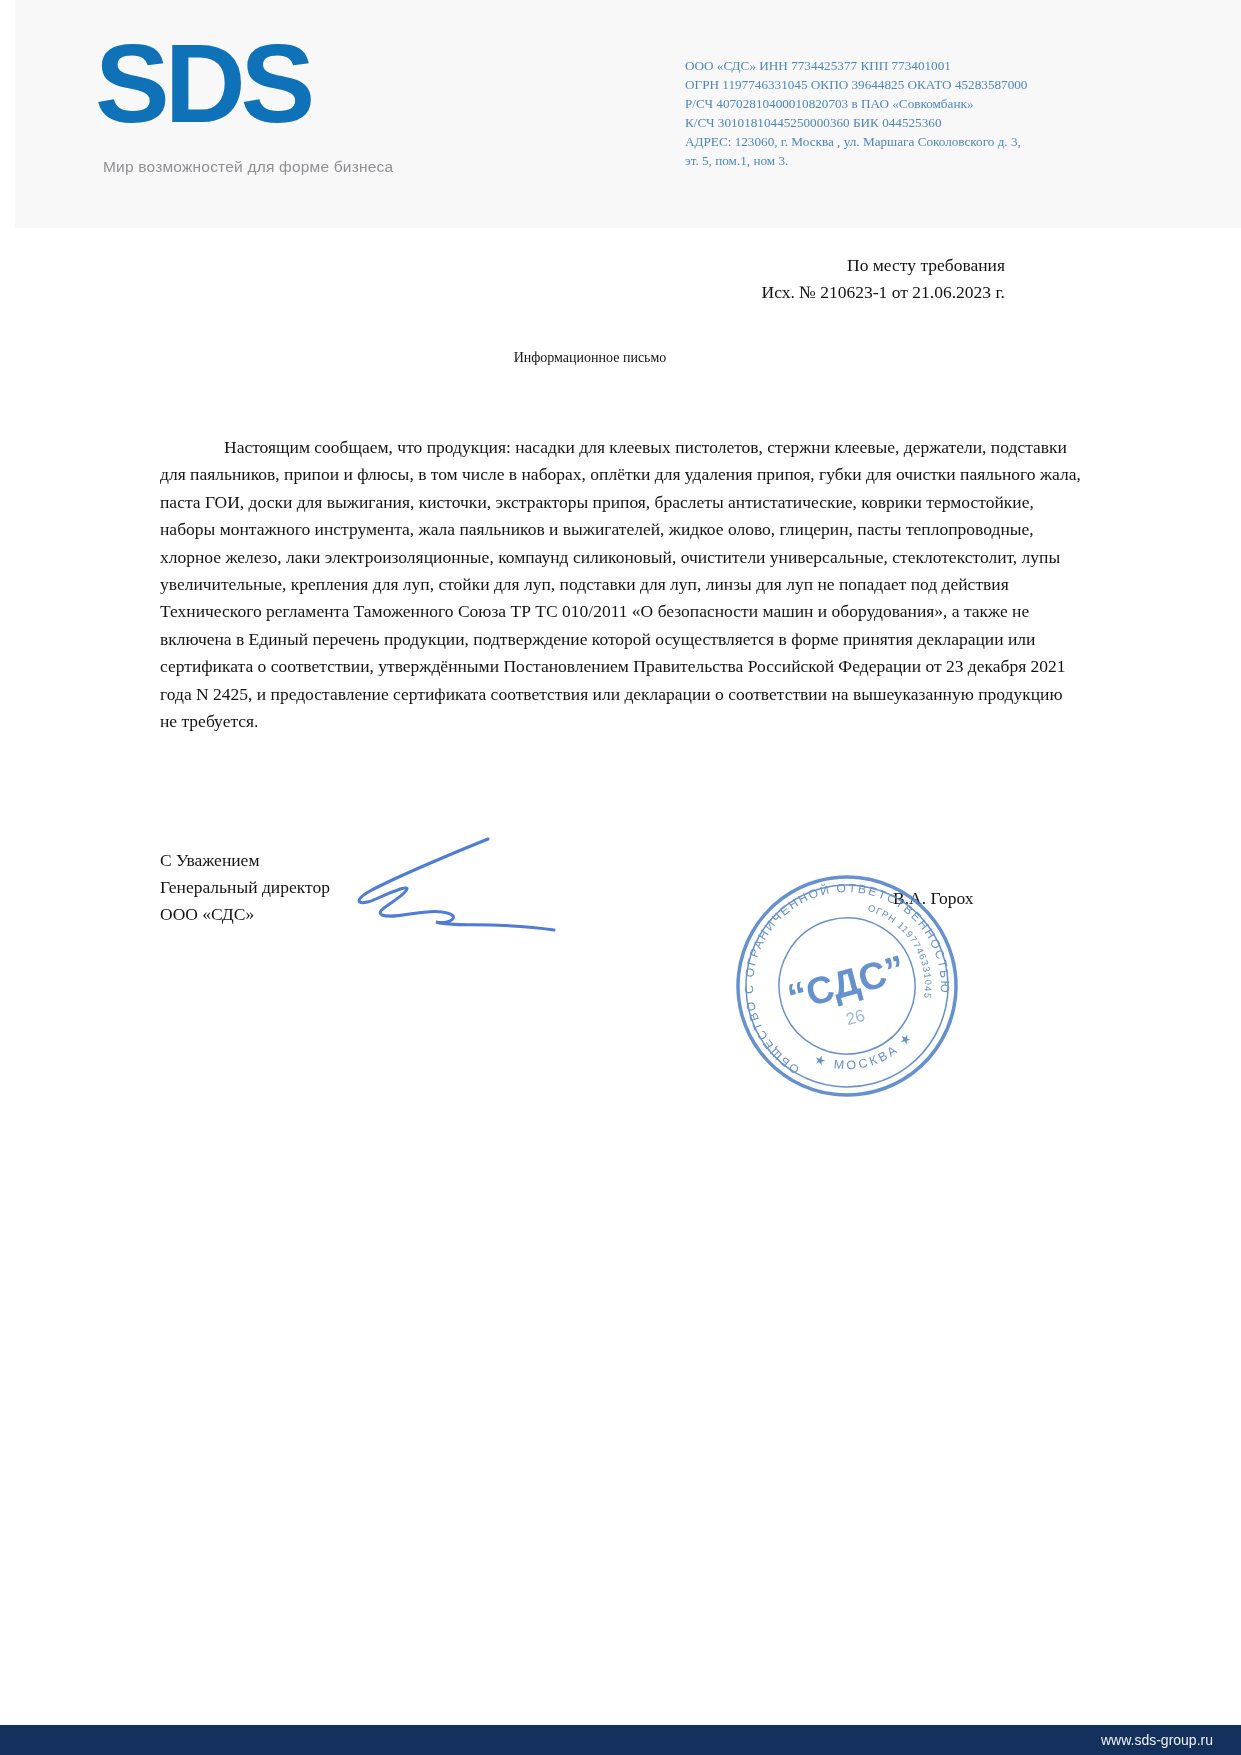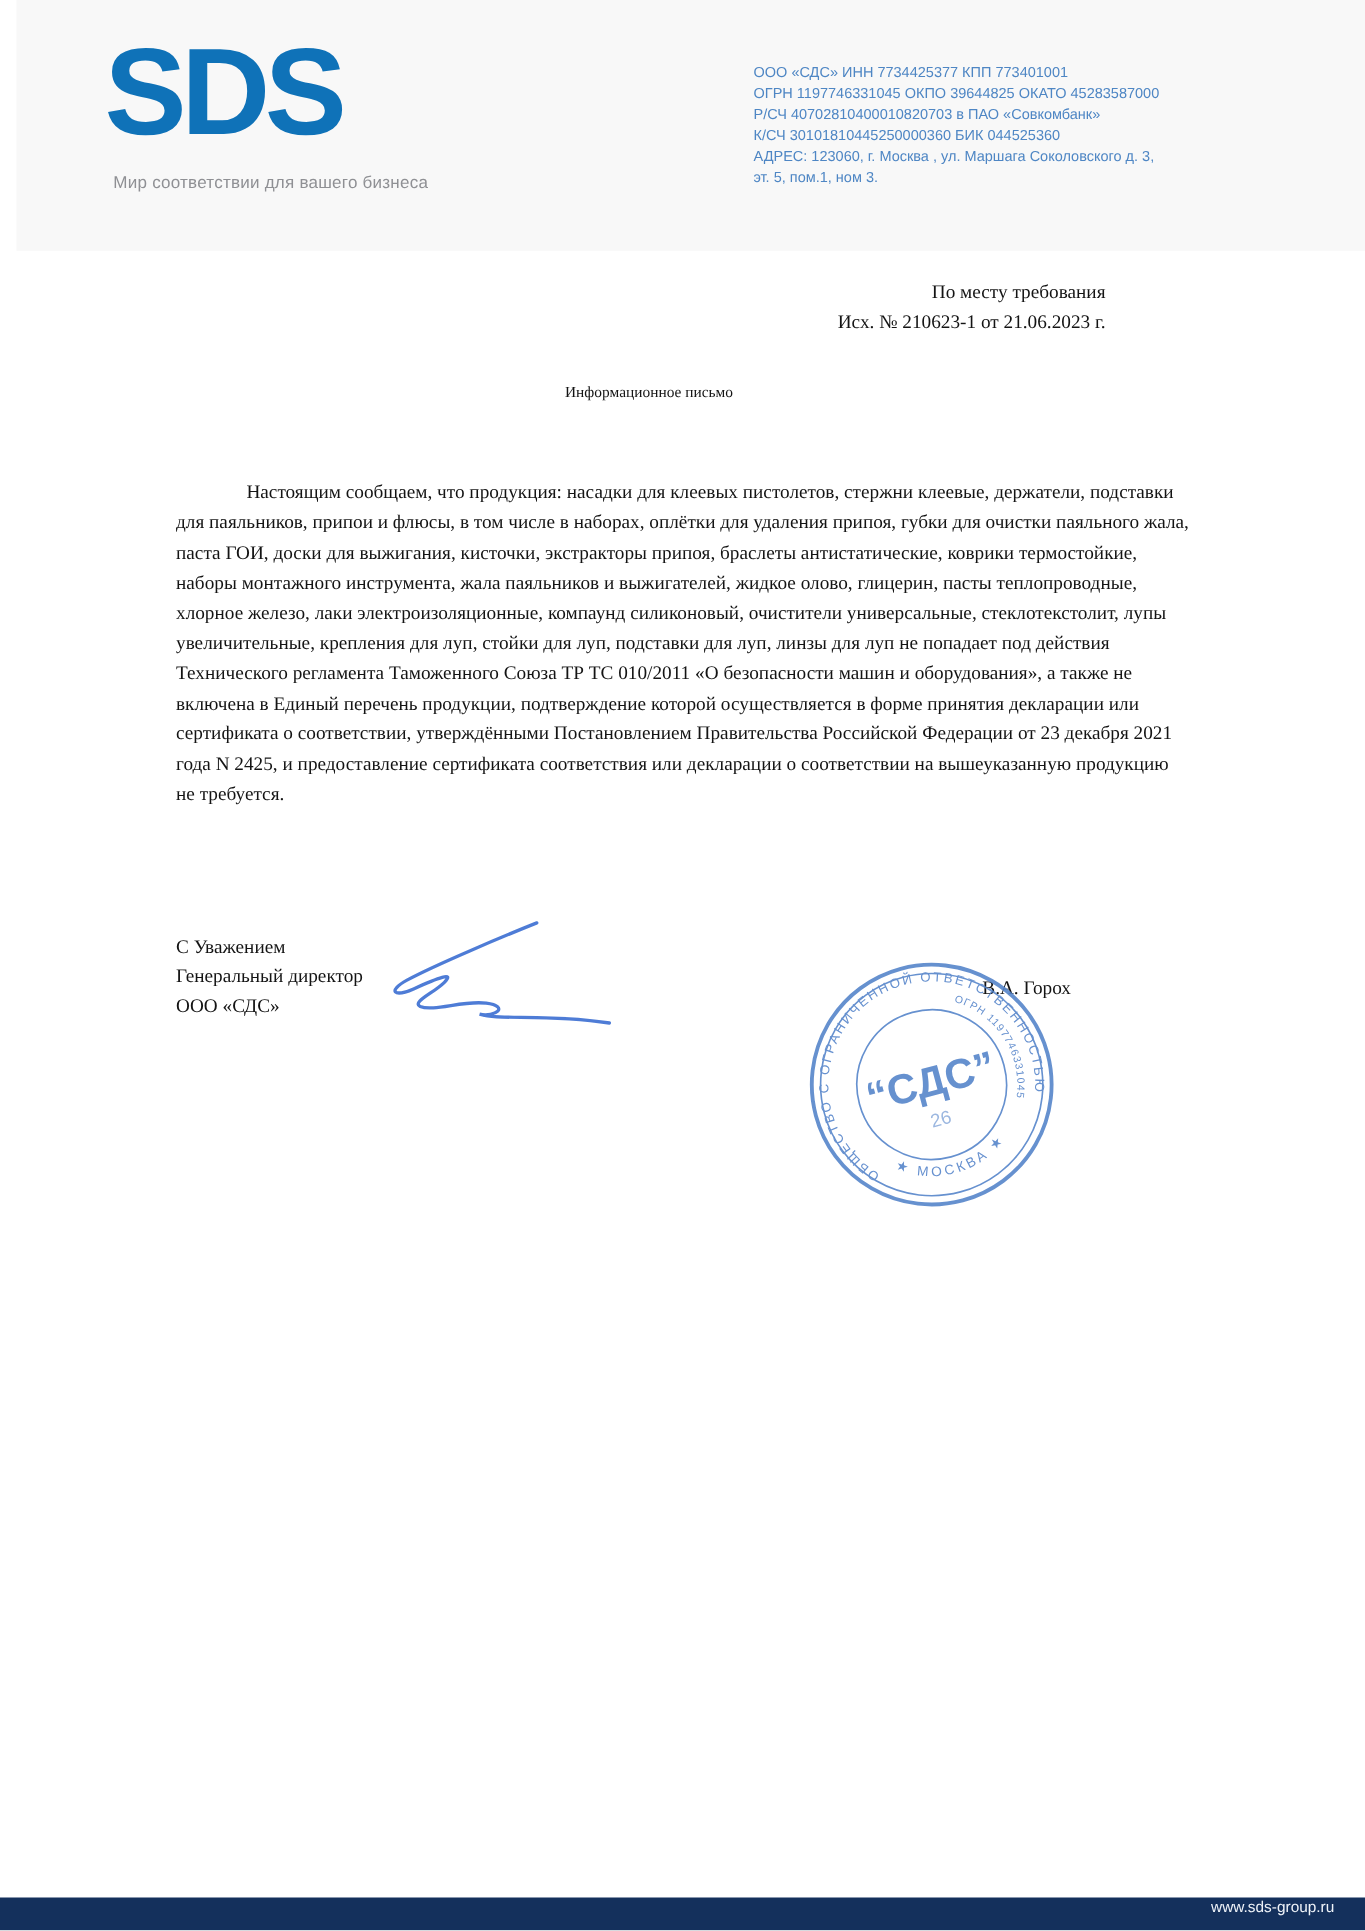--- a/index.html
+++ b/index.html
@@ -20,21 +20,21 @@
     font-size:112px; font-weight:800; letter-spacing:-5px;
     color:#0f72b8; line-height:1;
   }
   .tagline {
     position:absolute; left:88px; top:158px;
     font-family:"Liberation Sans", sans-serif;
     font-size:15.5px; color:#8f9094; letter-spacing:.2px;
   }
   .company-info {
     position:absolute; left:670px; top:56px;
-    font-family:Liberation Sans, sans-serif;
+    font-family:Liberation Serif, serif;
     font-size:13.2px; line-height:19px; color:#4e86c4;
   }
   
   .meta {
     position:absolute; top:252px; right:236px;
     text-align:right; font-size:17.5px; line-height:27px;
   }
   .doc-title {
     position:absolute; top:350px; left:160px; width:860px;
     text-align:center; font-size:14px;
@@ -59,33 +59,33 @@
   }
   
   .stamp {
     position:absolute; top:872px; left:733px; width:228px; height:228px;
     transform:rotate(-15deg); opacity:.88;
   }
   .stamp text { font-family:"Liberation Sans", sans-serif; fill:#5282c9; }
   
   .footer {
     position:absolute; left:0; bottom:0; width:1241px; height:30px;
-    background:#14305c; display:flex; justify-content:flex-end;
+    background:#14305c; display:flex; align-items:center; justify-content:flex-end;
     padding-right:28px; box-sizing:border-box;
     font-family:"Liberation Sans", sans-serif; font-size:14px; color:#eef2f8;
   }
 </style>
 </head>
 <body>
 
 <div class="page">
 
   <div class="letterhead">
     <div class="logo">SDS</div>
-    <div class="tagline">Мир соответствии для вашего бизнеса</div>
+    <div class="tagline">Мир возможностей для форме бизнеса</div>
     <div class="company-info">
       <div>ООО «СДС»    ИНН 7734425377    КПП 773401001</div>
       <div>ОГРН 1197746331045    ОКПО 39644825    ОКАТО 45283587000</div>
       <div>Р/СЧ 40702810400010820703 в ПАО «Совкомбанк»</div>
       <div>К/СЧ 30101810445250000360      БИК 044525360</div>
       <div>АДРЕС: 123060, г. Москва , ул. Маршага Соколовского д. 3,</div>
       <div>эт. 5, пом.1, ном 3.</div>
     </div>
   </div>
 

